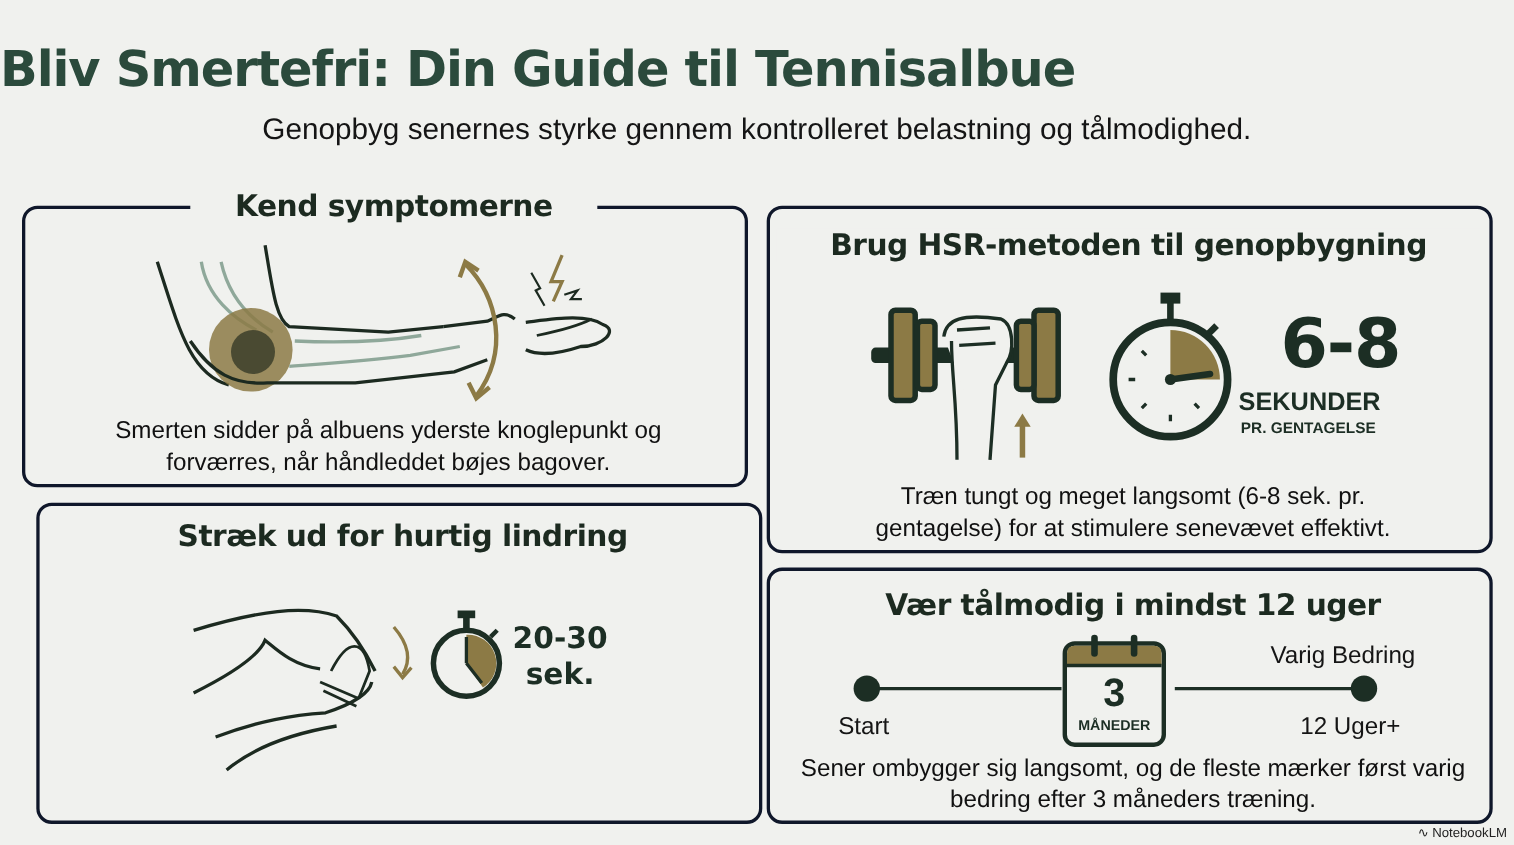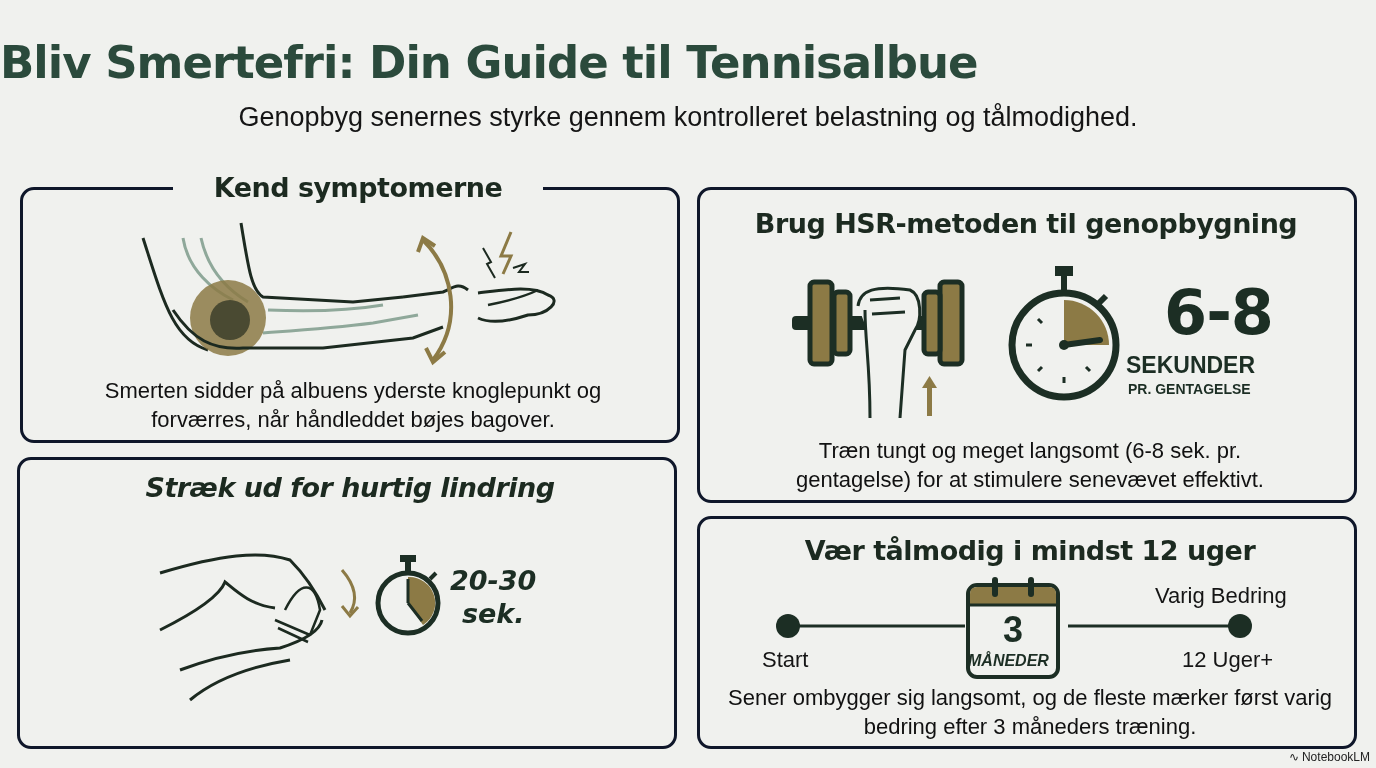--- a/index.html
+++ b/index.html
@@ -37,21 +37,21 @@
     font-size: 62px; color: #1c2e24; letter-spacing: -1px;
   }
   .sek-label { position: absolute; font-weight: bold; font-size: 23px; color: #1c2e24; }
   .sek-sub { position: absolute; font-weight: bold; font-size: 14px; color: #1c2e24; }
   .timer-text {
     position: absolute; font-family: "DejaVu Sans", sans-serif; font-weight: bold;
     font-size: 27px; color: #1c2e24; text-align: center; line-height: 33px;
   }
   .tl-label { position: absolute; font-size: 22px; color: #151515; white-space: nowrap; }
   .cal-num { position: absolute; font-weight: bold; font-size: 36px; color: #1c2e24; text-align: center; width: 90px; }
-  .cal-lbl { position: absolute; font-weight: bold; font-size: 16px; color: #1c2e24; text-align: left; width: 90px; font-style: italic; }
+  .cal-lbl { position: absolute; font-weight: bold; font-size: 13px; color: #1c2e24; text-align: center; width: 90px; }
   .brand {
     position: absolute; right: 6px; bottom: 4px; font-size: 12px; color: #222;
     display: flex; align-items: center; gap: 3px;
   }
 </style>
 </head>
 <body>
 
 <div class="title">Bliv Smertefri: Din Guide til Tennisalbue</div>
 <div class="subtitle">Genopbyg senernes styrke gennem kontrolleret belastning og tålmodighed.</div>
@@ -104,21 +104,21 @@
     <circle cx="64" cy="81" r="5" fill="#1c2e24"></circle>
     <path d="M64 81 L100 76" stroke="#1c2e24" stroke-width="6" stroke-linecap="round"></path>
     <path d="M26 81 L32 81 M64 119 L64 113 M38 55 L42 59 M38 107 L42 103 M90 107 L86 103" stroke="#1c2e24" stroke-width="3"></path>
   </svg>
   <div class="big68" style="left:428px; top:86px;margin-left:36px;">6-8</div>
   <div class="sek-label" style="left:426px; top:162px;">SEKUNDER</div>
   <div class="sek-sub" style="left:428px; top:191px;">PR. GENTAGELSE</div>
   <div class="panel-text" style="left:60px; top:246px; width:540px;">Træn tungt og meget langsomt (6-8 sek. pr. gentagelse) for at stimulere senevævet effektivt.</div>
 </div>
 
-<div class="panel" style="left:17px; top:457px; width:660px; height:292px;font-style:italic;">
+<div class="panel" style="left:33px; top:457px; width:660px; height:292px;">
   <div class="panel-title" style="left:90px; top:12px; width:480px; background:transparent;">Stræk ud for hurtig lindring</div>
   <svg style="left:0; top:0;" width="330" height="230">
     <path d="M140 113 C200 95 240 90 270 100 C290 120 300 140 305 150" stroke="#1c2a20" stroke-width="3" fill="none"></path>
     <path d="M140 170 C180 150 200 135 205 122 C215 130 230 145 255 148" stroke="#1c2a20" stroke-width="3" fill="none"></path>
     <path d="M160 210 C200 195 230 190 260 188 C285 180 300 170 302 160" stroke="#1c2a20" stroke-width="3" fill="none"></path>
     <path d="M170 240 C200 215 240 205 270 200" stroke="#1c2a20" stroke-width="3" fill="none"></path>
     <path d="M265 150 C280 120 295 120 300 150 L290 175" stroke="#1c2a20" stroke-width="2.5" fill="none"></path>
     <path d="M255 160 L290 175 M258 168 L288 182" stroke="#1c2a20" stroke-width="2.5" fill="none"></path>
     <path d="M322 110 C335 125 338 140 330 153" stroke="#8c7a45" stroke-width="3" fill="none"></path>
     <path d="M322 146 L330 156 L338 147" stroke="#8c7a45" stroke-width="3" fill="none"></path>

